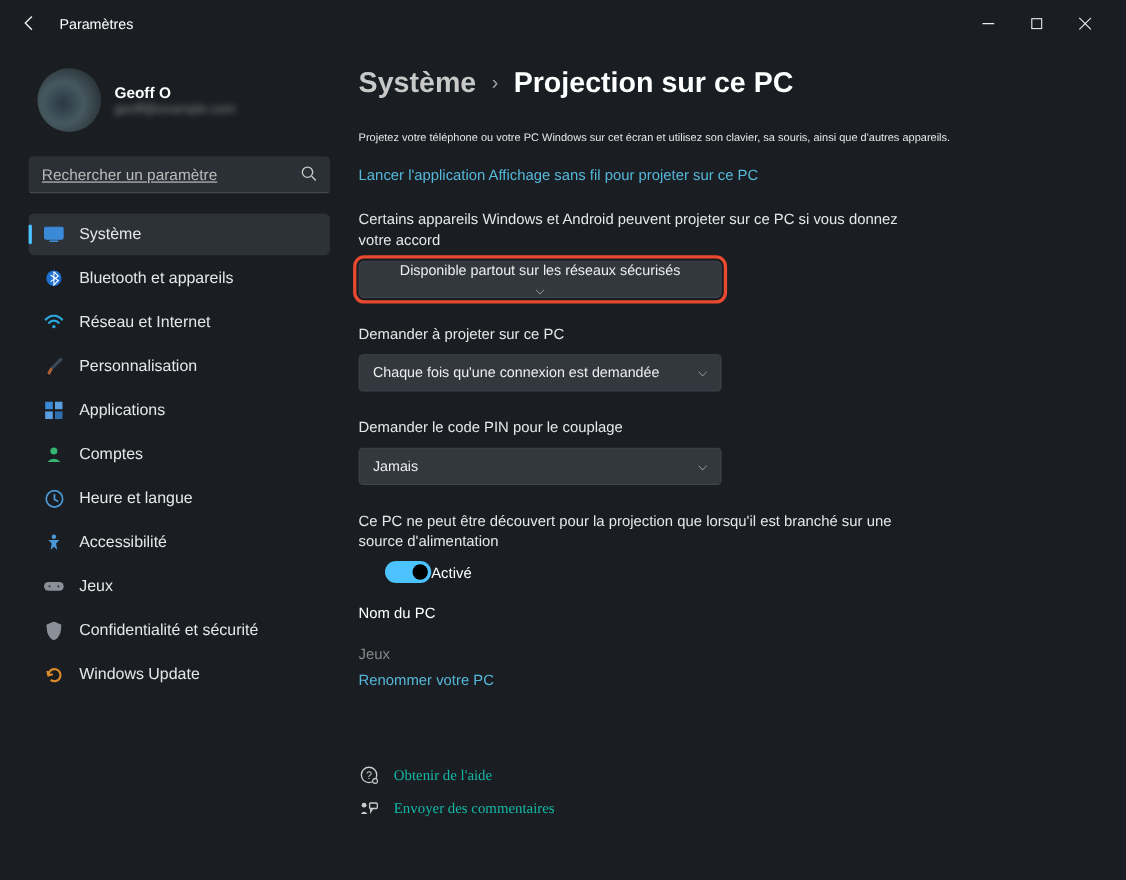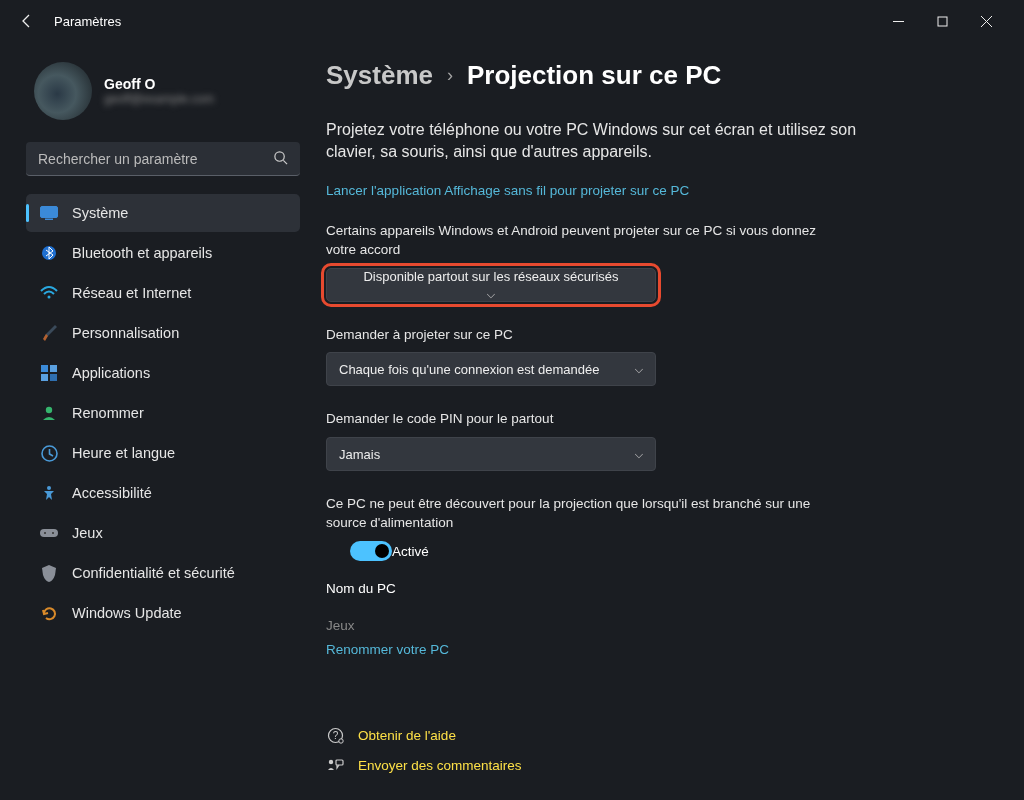--- a/index.html
+++ b/index.html
@@ -14,58 +14,58 @@
 
   .layout { display:flex; height: calc(800px - 42px); }
 
   .sidebar { width: 310px; padding: 10px 10px 10px 26px; display:flex; flex-direction:column; gap:4px; }
   .profile { display:flex; align-items:center; gap:12px; padding: 10px 8px 18px 8px; }
   .avatar { width:58px; height:58px; border-radius:50%; background: radial-gradient(circle at 40% 55%, #2a3946, #46585f 40%, #101317 110%); background-size:cover; }
   .profile .name { font-size:14px; font-weight:600; }
   .profile .email { font-size:12px; color:#888; filter: blur(3px); user-select:none; }
 
   .search { display:flex; align-items:center; background:#2b2f36; border-radius:4px; height:34px; padding:0 12px; border-bottom:1px solid #5a5f68; margin-bottom:14px;}
-  .search input { flex:1; background:transparent; border:none; outline:none; color:#ccc; font-size:14px;}
+  .search input { flex:1; background:transparent; border:none; outline:none; color:#ccc; font-size:14px;text-decoration:underline;}
   .search input::placeholder{color:#bbb;}
   .search .icon { color:#ccc; }
 
   .nav { display:flex; flex-direction:column; gap:2px; }
   .nav-item { display:flex; align-items:center; gap:14px; height:38px; padding:0 10px 0 14px; border-radius:5px; color:#e6e6e6; font-size:14.5px; cursor:pointer; position:relative;}
   .nav-item.active { background:#2d3138; }
   .nav-item.active::before { content:""; position:absolute; left:0; top:10px; bottom:10px; width:3px; background:#4cc2ff; border-radius:2px; }
   .nav-icon { width:18px; height:18px; display:flex; align-items:center; justify-content:center; }
 
   .main { flex:1; padding: 18px 40px 0 16px; overflow:auto; }
   .breadcrumb { display:flex; align-items:center; gap:14px; margin-bottom: 28px; }
   .breadcrumb .b1 { font-size:26px; font-weight:600; color:#c8c8c8; }
   .breadcrumb .chev { font-size:18px; color:#a4a4a4; }
   .breadcrumb .b2 { font-size:26px; font-weight:600; }
 
-  .desc { color:#e6e6e6; font-size:16px; line-height:1.4; max-width: 540px; margin-bottom: 18px;}
+  .desc { color:#e6e6e6; font-size:10px; line-height:1.4; max-width: 540px; margin-bottom: 18px;}
   .link { color:#55b8d9; font-size:13.5px; cursor:pointer; }
   .link-row { margin-top:6px; margin-bottom:24px; }
 
   .label { font-size:13.5px; color:#e6e6e6; margin-bottom:8px; max-width:520px; line-height:1.4;}
   .dropdown { width:330px; height:34px; background:#33373e; border:1px solid #3f434a; border-radius:4px; display:flex; align-items:center; justify-content:space-between; padding:0 12px; font-size:13px; color:#eee; margin-bottom:24px; cursor:pointer;}
   .dropdown.highlight { outline:3px solid #e74a2f; outline-offset:2px; border-radius:5px;flex-direction:column; }
   .dropdown .chev { font-size:11px; color:#bbb; }
 
   .toggle-row { display:flex; align-items:center; gap:0; margin-top:4px;margin-left:24px; }
   .toggle { width:42px; height:20px; background:#4cc2ff; border-radius:12px; position:relative; cursor:pointer;}
   .toggle::after { content:""; position:absolute; right:3px; top:3px; width:14px; height:14px; background:#000; border-radius:50%; }
   .toggle-label { font-size:13.5px; }
 
   .pcname-row { display:flex; gap:22px; font-size:13.5px; margin-top:20px;flex-direction:column; }
   .pcname-row .val { color:#888; }
   .rename { margin-top:8px; }
 
   .footer-links { margin-top:70px; display:flex; flex-direction:column; gap:14px; }
   .f-link { display:flex; align-items:center; gap:14px; font-size:13.5px; }
   .f-link .ico { color:#ccc; width:18px; display:flex; justify-content:center;}
-  .f-link .txt { color:#fde047; cursor:pointer; }
+  .f-link .txt { color:#14b8a6; cursor:pointer;font-family:Liberation Serif, serif; }
 </style>
 </head>
 <body>
 
 <div class="titlebar">
   <div class="back">
     <svg width="16" height="16" viewBox="0 0 16 16">
         <path d="M10 2 L4 8 L10 14" stroke="#eee" stroke-width="1.3" fill="none"></path>
       </svg>
   </div>
@@ -159,21 +159,21 @@
           </span>
         <span>Applications</span>
       </div>
       <div class="nav-item">
         <span class="nav-icon">
             <svg width="16" height="16" viewBox="0 0 16 16">
               <circle cx="8" cy="5" r="3.2" fill="#35b56d"></circle>
               <path d="M2 15 Q8 9 14 15 Z" fill="#35b56d"></path>
             </svg>
           </span>
-        <span>Renommer</span>
+        <span>Comptes</span>
       </div>
       <div class="nav-item">
         <span class="nav-icon">
             <svg width="17" height="17" viewBox="0 0 17 17">
               <circle cx="8.5" cy="8.5" r="7.5" fill="none" stroke="#4a9ad8" stroke-width="1.6"></circle>
               <path d="M8.5 4 L8.5 9 L12 11" stroke="#4a9ad8" stroke-width="1.6" fill="none"></path>
             </svg>
           </span>
         <span>Heure et langue</span>
       </div>
@@ -234,21 +234,21 @@
       <span>Disponible partout sur les réseaux sécurisés</span>
       <span class="chev">⌵</span>
     </div>
 
     <div class="label">Demander à projeter sur ce PC</div>
     <div class="dropdown">
       <span>Chaque fois qu'une connexion est demandée</span>
       <span class="chev">⌵</span>
     </div>
 
-    <div class="label">Demander le code PIN pour le partout</div>
+    <div class="label">Demander le code PIN pour le couplage</div>
     <div class="dropdown">
       <span>Jamais</span>
       <span class="chev">⌵</span>
     </div>
 
     <div class="label">Ce PC ne peut être découvert pour la projection que lorsqu'il est branché sur une source d'alimentation</div>
     <div class="toggle-row">
       <div class="toggle"></div>
       <span class="toggle-label">Activé</span>
     </div>

